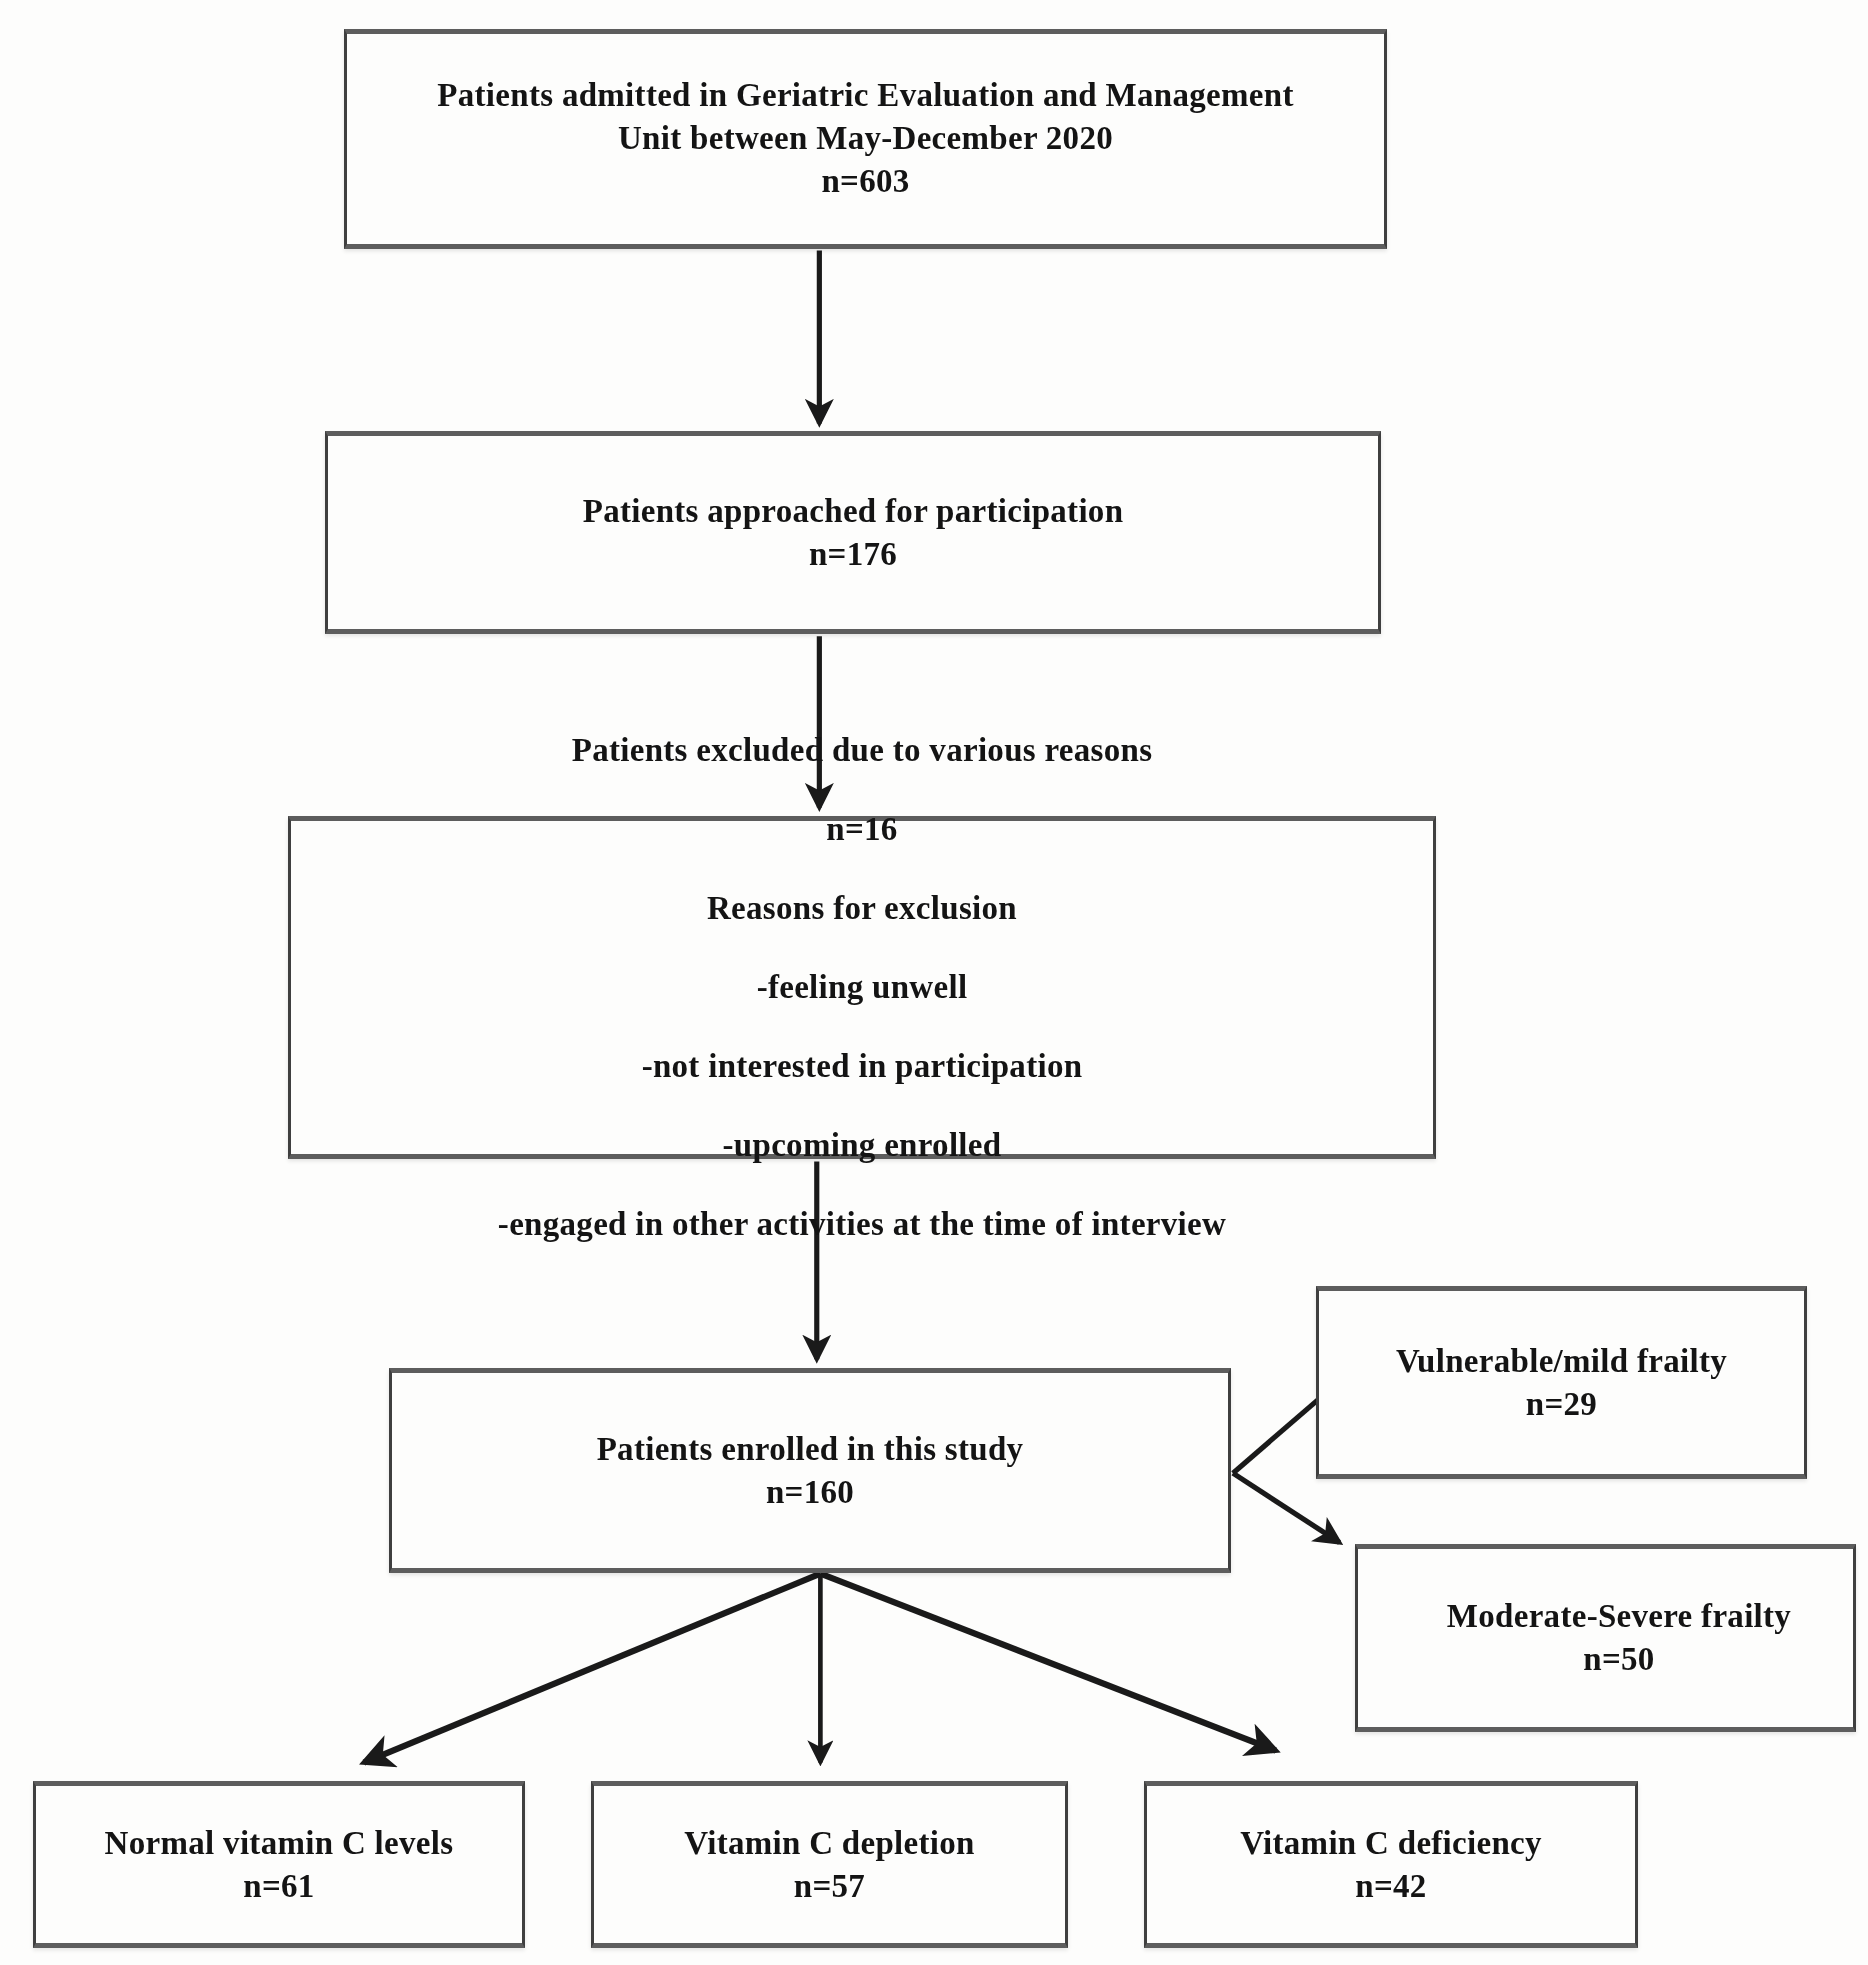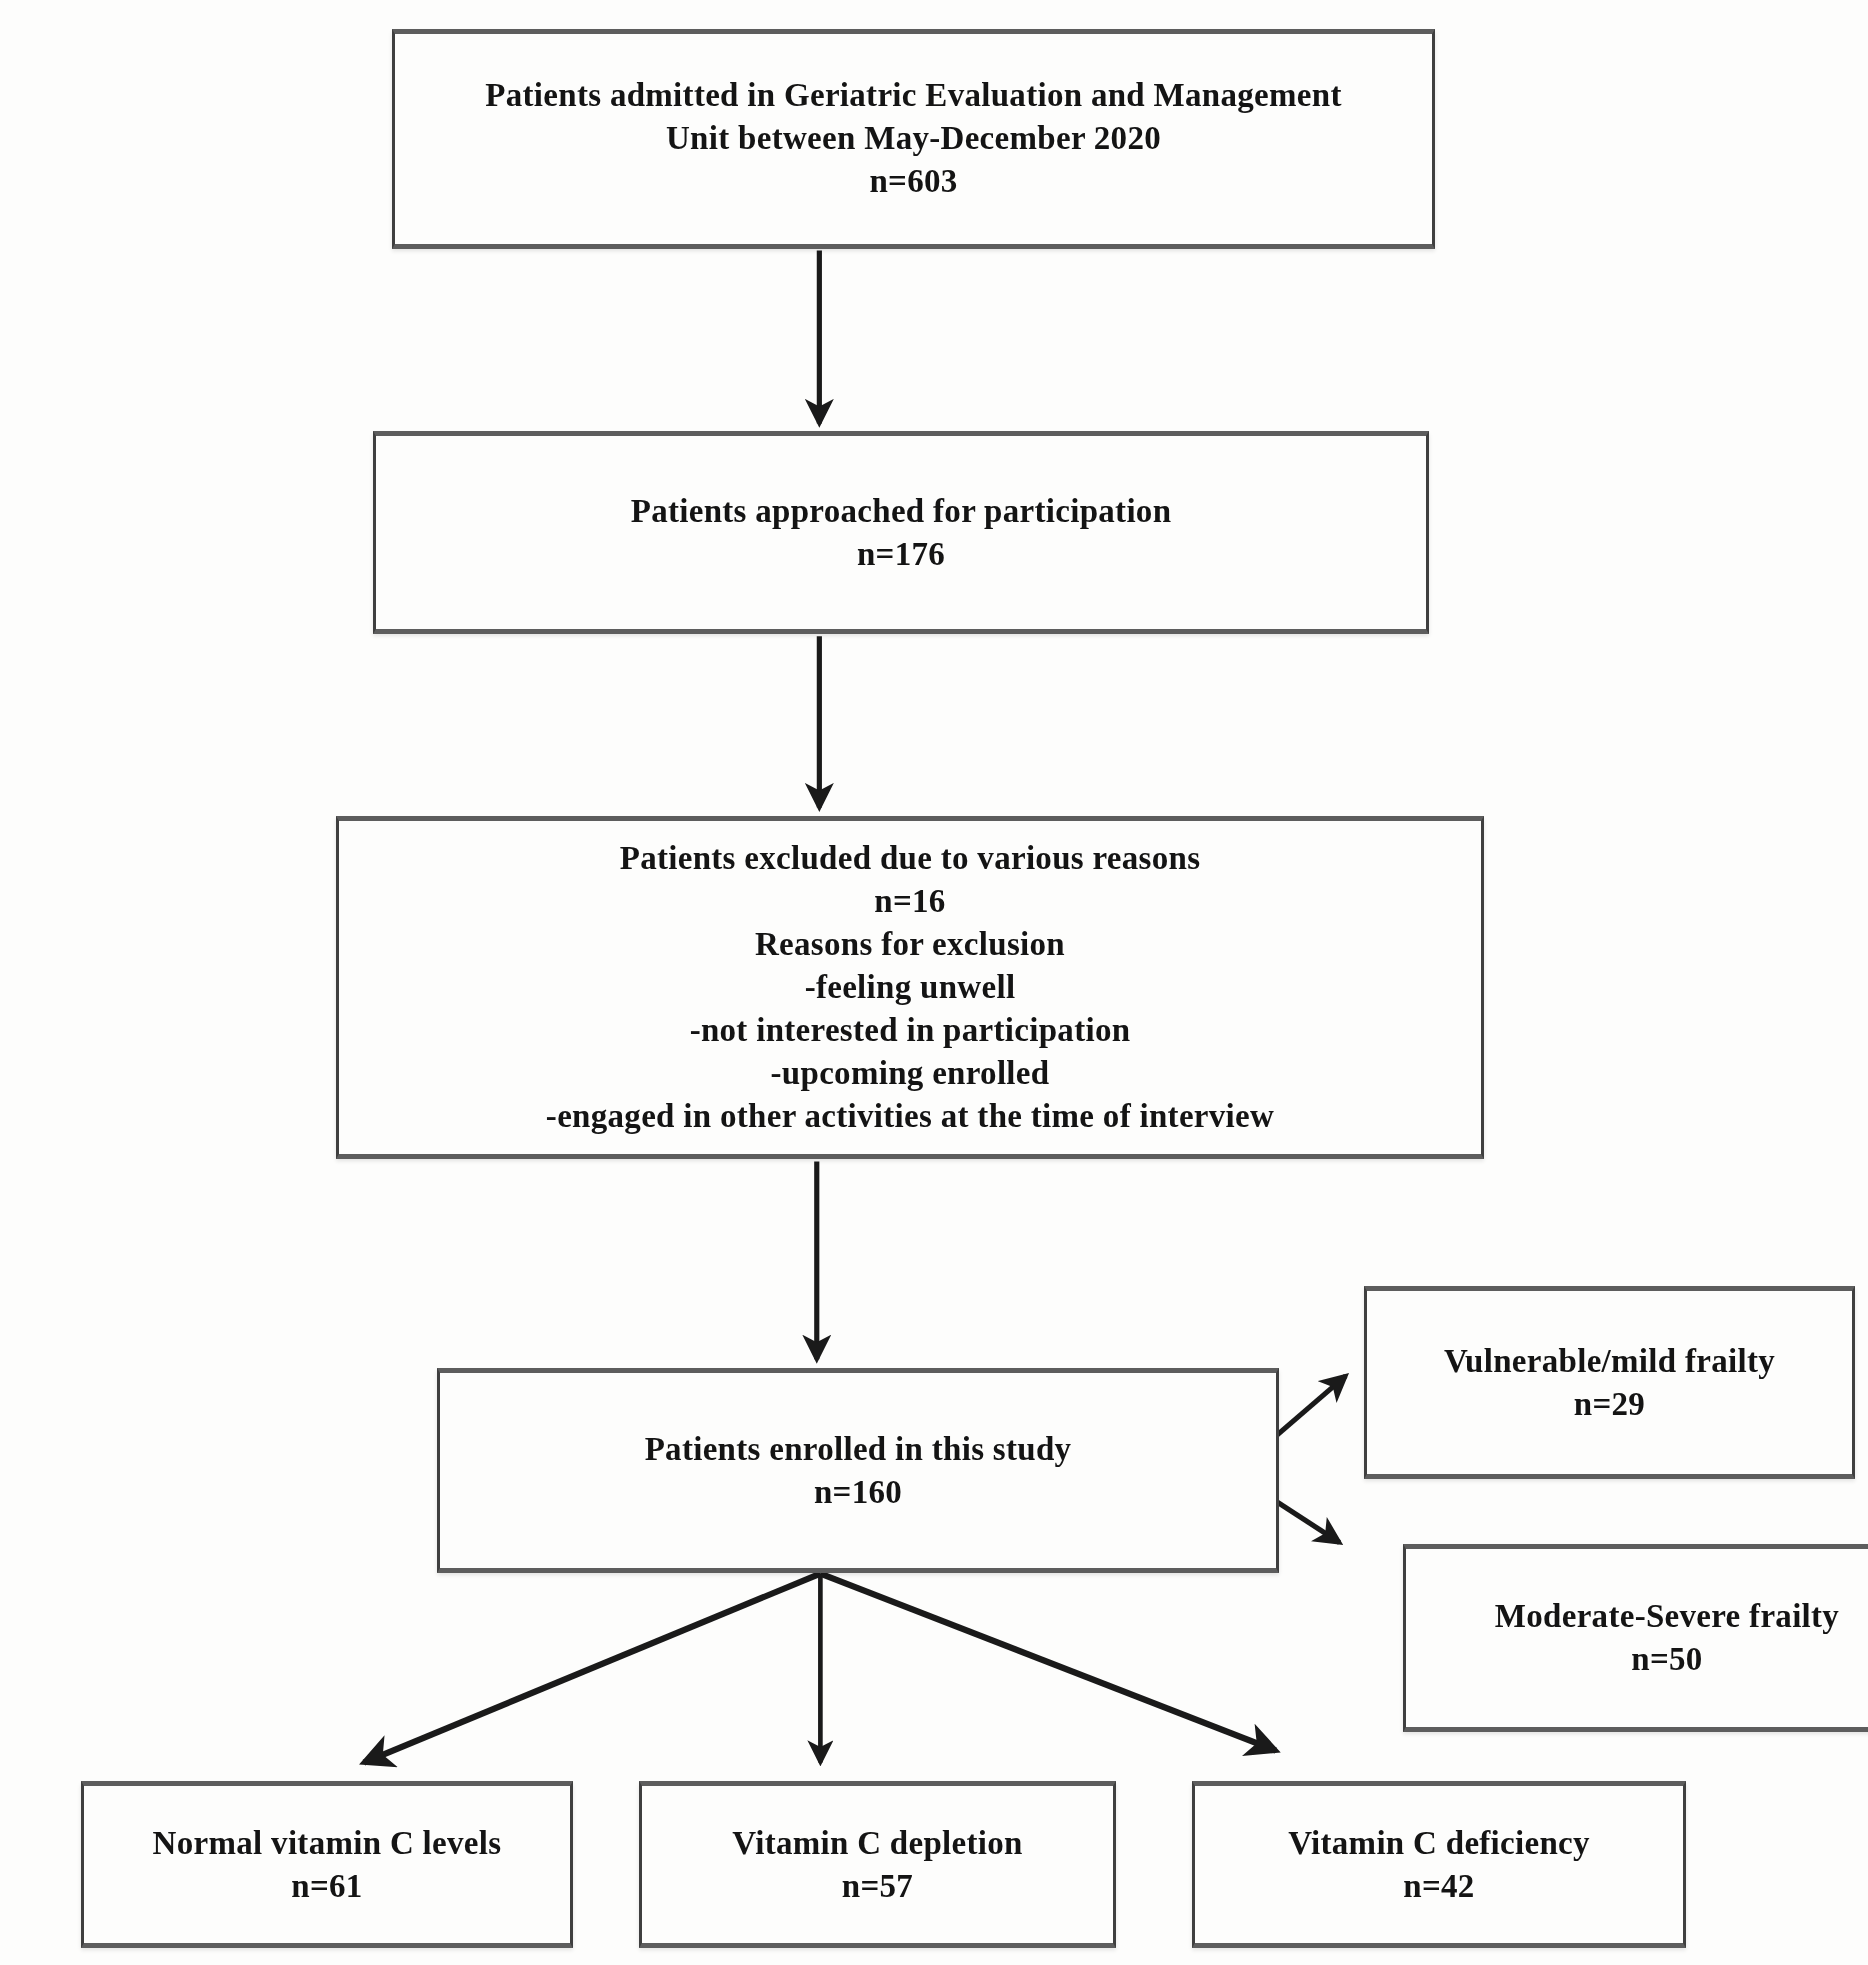--- a/index.html
+++ b/index.html
@@ -23,40 +23,39 @@
     background: #fdfdfc;
     border: 3.6px solid #3f3f3f;
     border-top: 5.2px solid #5d5d5d;
     border-bottom: 5.2px solid #5d5d5d;
     box-shadow: 0 3.1px 4.1px rgba(0,0,0,0.10);
     display: flex;
     flex-direction: column;
     justify-content: center;
     align-items: center;
     text-align: center;
-    margin-left: 48px;
   }
   .line {
     display: block;
     font-size: 33px;
     line-height: 43px;
     white-space: nowrap;
     letter-spacing: 0.3px;
   }
   #arrow-layer {
     position: absolute;
     left: 0;
     top: 0;
     width: 1868px;
     height: 1965px;
   }
   
   #box-admitted   { left: 344px;  top: 28.5px;   width: 1043px; height: 220px; }
   #box-approached { left: 325px;  top: 431px;  width: 1056px; height: 203px; }
-  #box-excluded   { left: 288px;  top: 816px; width: 1148px; height: 343px; }
+  #box-excluded   { left: 288px;  top: 816px; width: 1148px; height: 343px; gap: 36px; }
   #box-enrolled   { left: 389px;  top: 1368px; width: 842px; height: 205px; }
   #box-vulnerable { left: 1316px; top: 1286px; width: 491px;  height: 193px; }
   #box-moderate   { left: 1355px; top: 1544px; width: 501px;  height: 188px; padding-left: 27px; }
   #box-normal     { left: 33px;   top: 1781px; width: 492px;  height: 167px; }
   #box-depletion  { left: 591px; top: 1781px; width: 477px;  height: 167px; }
   #box-deficiency { left: 1144px; top: 1781px; width: 494px;  height: 167px; }
 </style>
 </head>
 <body>
 

